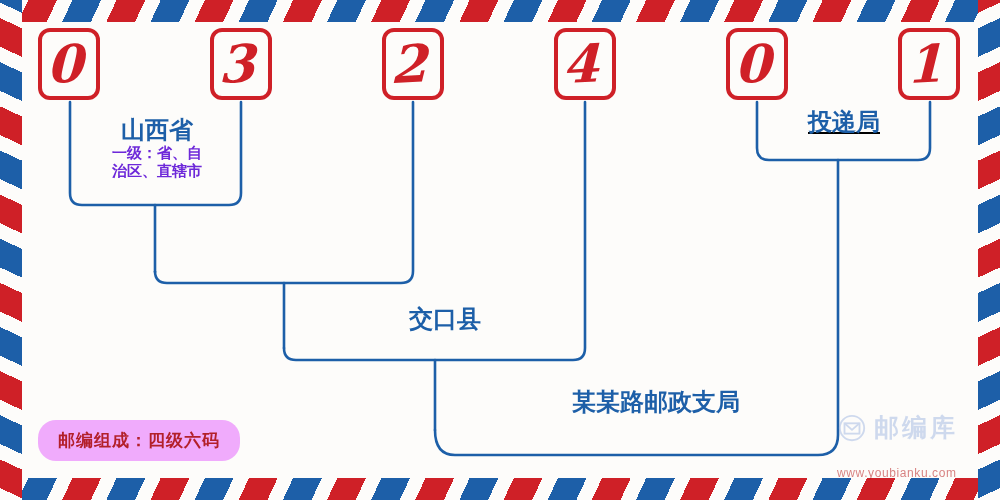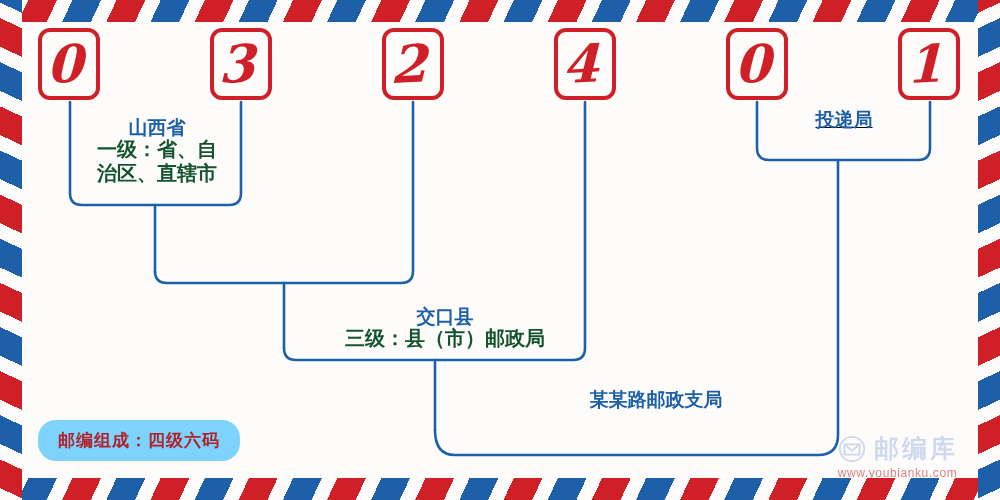--- a/index.html
+++ b/index.html
@@ -89,49 +89,49 @@
 
   
   .group-label{
     position:absolute;text-align:center;z-index:15;
     line-height:1.18;
   }
   .lbl-name{
     color:var(--blue);
     font-family:"DejaVu Serif","Liberation Serif",serif;
     font-weight:700;
-    font-size:19px;
+    font-size:24px;
     white-space:nowrap;
   }
   .lbl-desc{
-    color:#14532d;
+    color:#6d28d9;
     font-family:"Liberation Sans","DejaVu Sans",sans-serif;
     font-weight:700;
-    font-size:20px;
+    font-size:15px;
   }
 
   
   #composition-badge{
     position:absolute;left:38px;top:420px;
     padding:9px 20px;
-    background:#7dd3fc;
+    background:#f0abfc;
     border-radius:18px;
     color:#b3202a;
     font-family:"DejaVu Serif","Liberation Serif",serif;
     font-weight:700;
     font-size:17px;
     letter-spacing:1px;
     z-index:15;
   }
 
   
   #watermark{
     position:absolute;right:42px;bottom:20px;
-    display:flex;flex-direction:column;align-items:center;
-    z-index:15;opacity:.55;
+    display:flex;flex-direction:column;align-items:flex-start;
+    z-index:15;opacity:.55;gap:21px;
   }
   .wm-row{display:flex;align-items:center;gap:7px;}
   .wm-text{
     color:#a9bde4;
     font-family:"DejaVu Serif","Liberation Serif",serif;
     font-weight:700;font-size:25px;letter-spacing:3px;
   }
   .wm-url{
     color:#b91c1c;
     font-family:"Liberation Sans","DejaVu Sans",sans-serif;
@@ -182,21 +182,20 @@
 
   <div class="group-label" style="left:78px;top:116px;width:158px;">
     <div class="lbl-name">山西省</div>
     <div class="lbl-desc">一级：省、自</div>
     <div class="lbl-desc">治区、直辖市</div>
   </div>
 
 
   <div class="group-label" style="left:320px;top:305px;width:250px;">
     <div class="lbl-name">交口县</div>
-    <div class="lbl-desc">三级：县（市）邮政局</div>
   </div>
 
   <div class="group-label" style="left:486px;top:388px;width:340px;">
     <div class="lbl-name">某某路邮政支局</div>
   </div>
 
   <div class="group-label" style="left:768px;top:108px;width:152px;text-decoration:underline;">
     <div class="lbl-name">投递局</div>
   </div>
 

